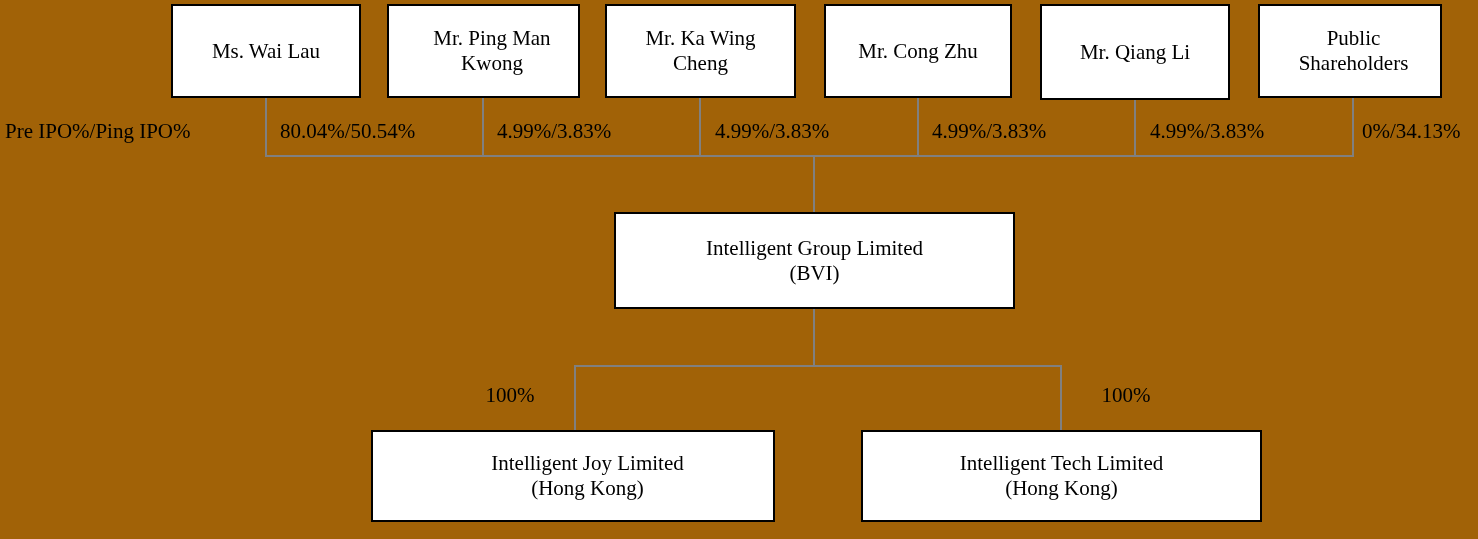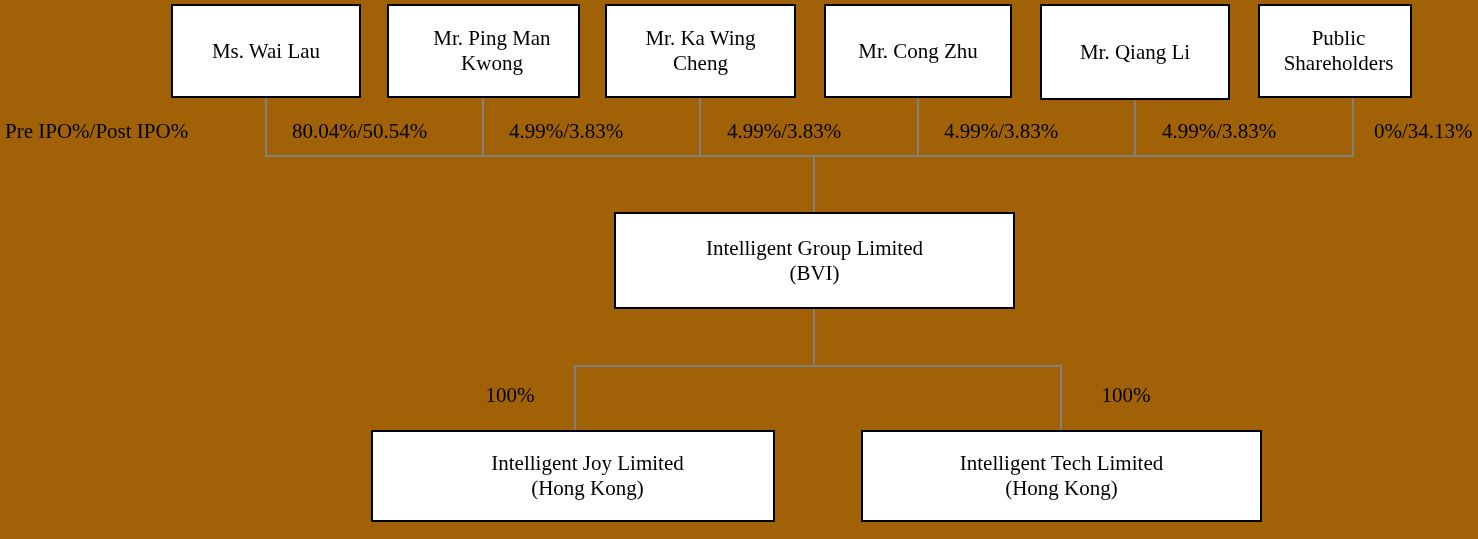--- a/index.html
+++ b/index.html
@@ -47,21 +47,20 @@
     background: #808080;
     z-index: 1;
   }
   .pct {
     position: absolute;
     font-size: 21px;
     white-space: nowrap;
     z-index: 2;
     display: flex;
     align-items: center;
-    margin-left: 12px;
   }
   .pct-cell {
     justify-content: flex-start;
   }
   .row-label {
     position: absolute;
     font-size: 21px;
     white-space: nowrap;
     z-index: 2;
     display: flex;
@@ -107,40 +106,40 @@
       <span>Mr. Cong Zhu</span>
     </span>
   </div>
 
   <div class="box" style="left:1040px; top:4px; width:190px; height:96px;">
     <span class="lines">
       <span>Mr. Qiang Li</span>
     </span>
   </div>
 
-  <div class="box" style="left:1258px; top:4px; width:154px; height:94px;padding-left:7px;">
+  <div class="box" style="left:1258px; top:4px; width:184px; height:94px;padding-left:7px;">
     <span class="lines">
       <span>Public</span>
       <span class="l2">Shareholders</span>
     </span>
   </div>
 
   <div class="vline" style="left:265px; top:98px; height:59px;"></div>
   <div class="vline" style="left:482px; top:98px; height:59px;"></div>
   <div class="vline" style="left:699px; top:98px; height:59px;"></div>
   <div class="vline" style="left:917px; top:98px; height:59px;"></div>
   <div class="vline" style="left:1134px; top:98px; height:59px;"></div>
   <div class="vline" style="left:1352px; top:98px; height:59px;"></div>
 
   <div class="hline" style="left:265px; top:155px; width:1089px;"></div>
 
   <div class="vline" style="left:813px; top:155px; height:57px;"></div>
 
   <div class="row-label" style="left:5px; top:112px; width:250px; height:38px;">
-    <span>Pre IPO%/Post IPO%</span>
+    <span>Pre IPO%/Ping IPO%</span>
   </div>
 
   <div class="pct pct-cell" style="left:280px; top:112px; width:200px; height:38px;">
     <span>80.04%/50.54%</span>
   </div>
 
   <div class="pct pct-cell" style="left:497px; top:112px; width:200px; height:38px;">
     <span>4.99%/3.83%</span>
   </div>
 

